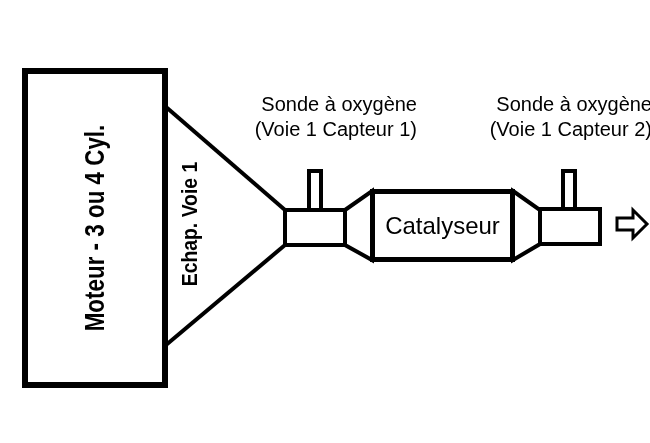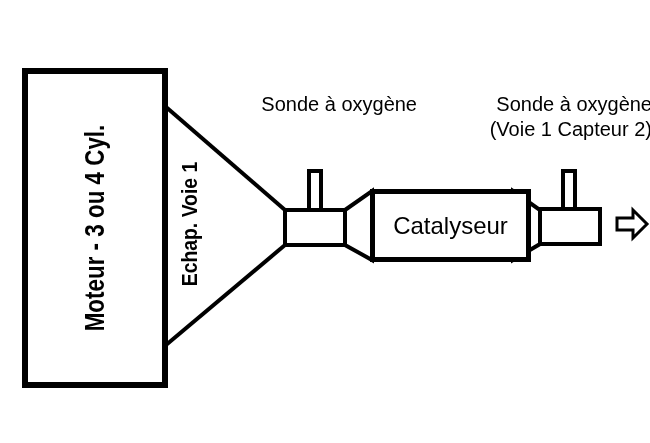--- a/index.html
+++ b/index.html
@@ -76,21 +76,21 @@
     border: 4px solid #000000;
     width: 64px;
     height: 39px;
     z-index: 2;
   }
   .pipe-1 { left: 283px; top: 208px; }
   .pipe-2 { left: 538px; top: 207px; }
   .catalyst-box {
     left: 370px;
     top: 189px;
-    width: 161px;
+    width: 145px;
     height: 73px;
     border: 5px solid #000000;
     z-index: 2;
     display: flex;
     align-items: center;
     justify-content: center;
   }
   .catalyst-label {
     font-size: 24px;
     color: #000000;
@@ -137,20 +137,21 @@
 
   <div class="box catalyst-box">
     <span class="catalyst-label">Catalyseur</span>
   </div>
 
   <div class="stem stem-2"></div>
   <div class="pipe pipe-2"></div>
 
   <div class="sensor-label sensor-label-1">
     <span>Sonde à oxygène</span>
+    <span>(Voie 1 Capteur 1)</span>
   </div>
 
   <div class="sensor-label sensor-label-2">
     <span>Sonde à oxygène</span>
     <span>(Voie 1 Capteur 2)</span>
   </div>
 
 </div>
 
 </body></html>

